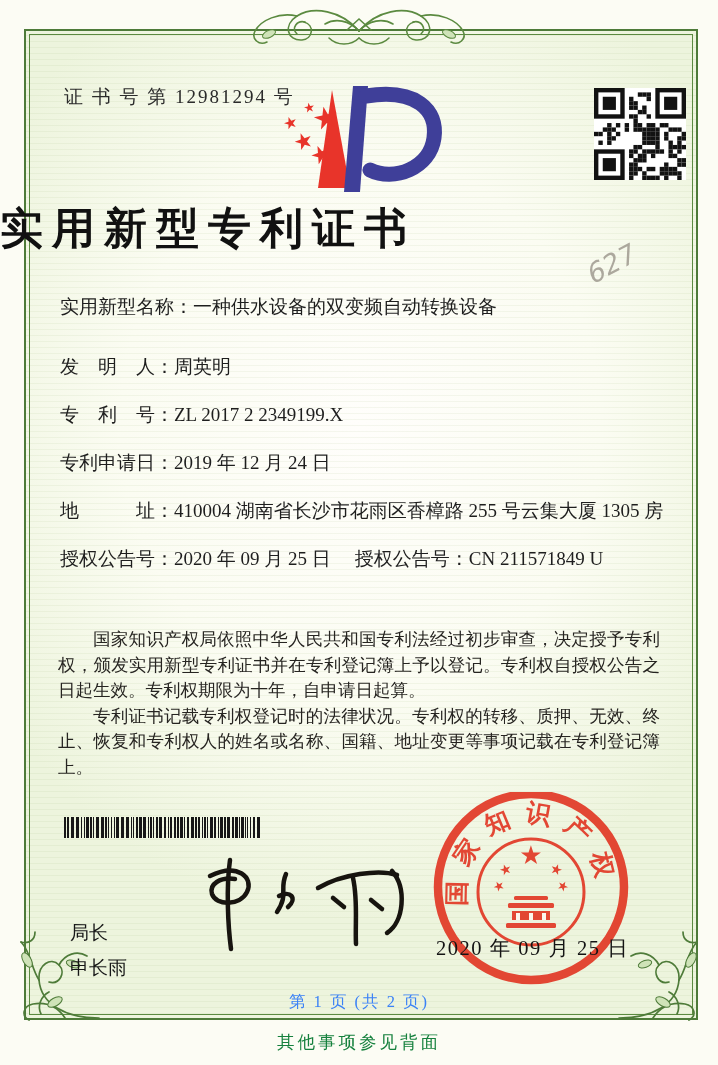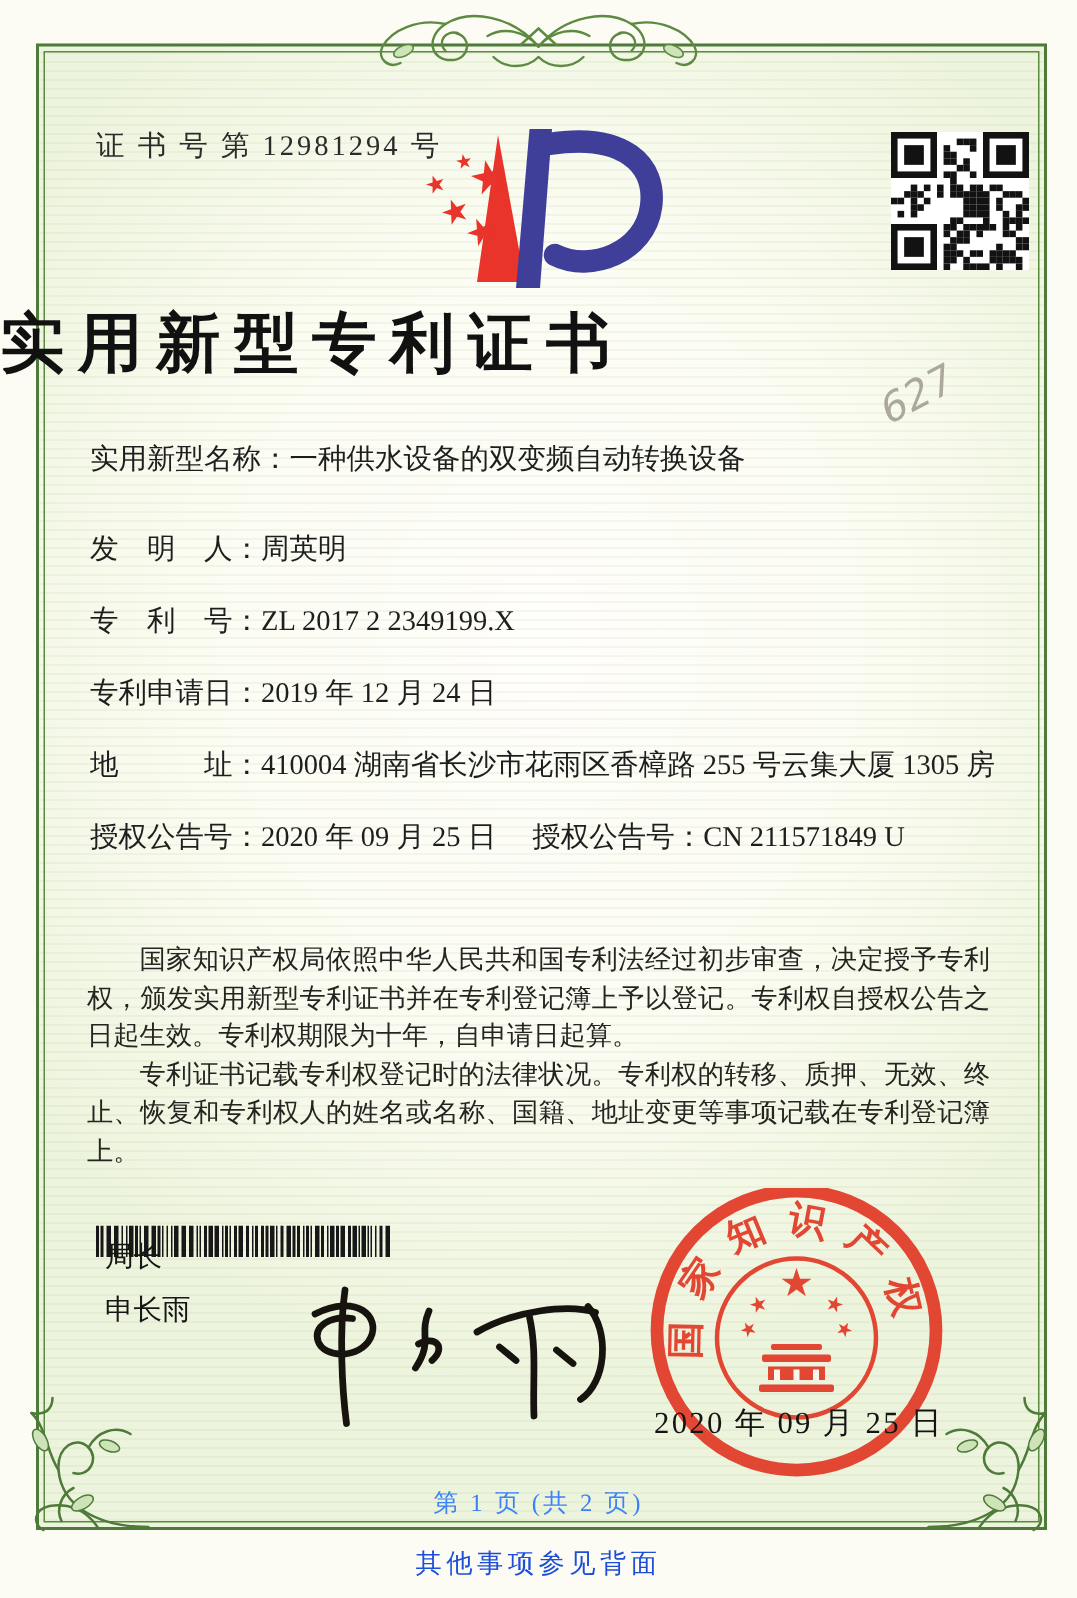--- a/index.html
+++ b/index.html
@@ -63,34 +63,34 @@
   
   .paragraphs{
     position:absolute;left:58px;right:58px;top:627px;
     font-size:17.5px;line-height:25.5px;color:#262421;
     text-align:justify;
   }
   .paragraphs p{margin:0;text-indent:2em;}
 
   
   .barcode{position:absolute;left:64px;top:817px;width:200px;height:21px;}
-  .commissioner{position:absolute;left:70px;top:822px;font-size:19px;line-height:35px;color:#161616;font-family:Liberation Mono, monospace;}
+  .commissioner{position:absolute;left:70px;top:915px;font-size:19px;line-height:35px;color:#161616;}
   .signature{position:absolute;left:168px;top:848px;}
   .seal{position:absolute;left:422px;top:792px;}
   .seal-date{
     position:absolute;left:436px;top:934px;
     font-size:20.5px;letter-spacing:1.5px;color:#141414;white-space:nowrap;
   }
   .page-footer{
     position:absolute;left:0;right:0;top:991px;text-align:center;
     font-size:16.5px;letter-spacing:2px;color:#3b82f6;
   }
   .back-note{
     position:absolute;left:0;right:0;top:1030px;text-align:center;
-    font-size:17.5px;letter-spacing:3px;color:#1d4ed8;
+    font-size:17.5px;letter-spacing:3px;color:#15803d;
   }
 </style>
 </head>
 <body>
 
 <div class="page">
 
   <div class="frame-bg"></div>
   <div class="frame-outer">
     <div class="frame-inner"></div>

